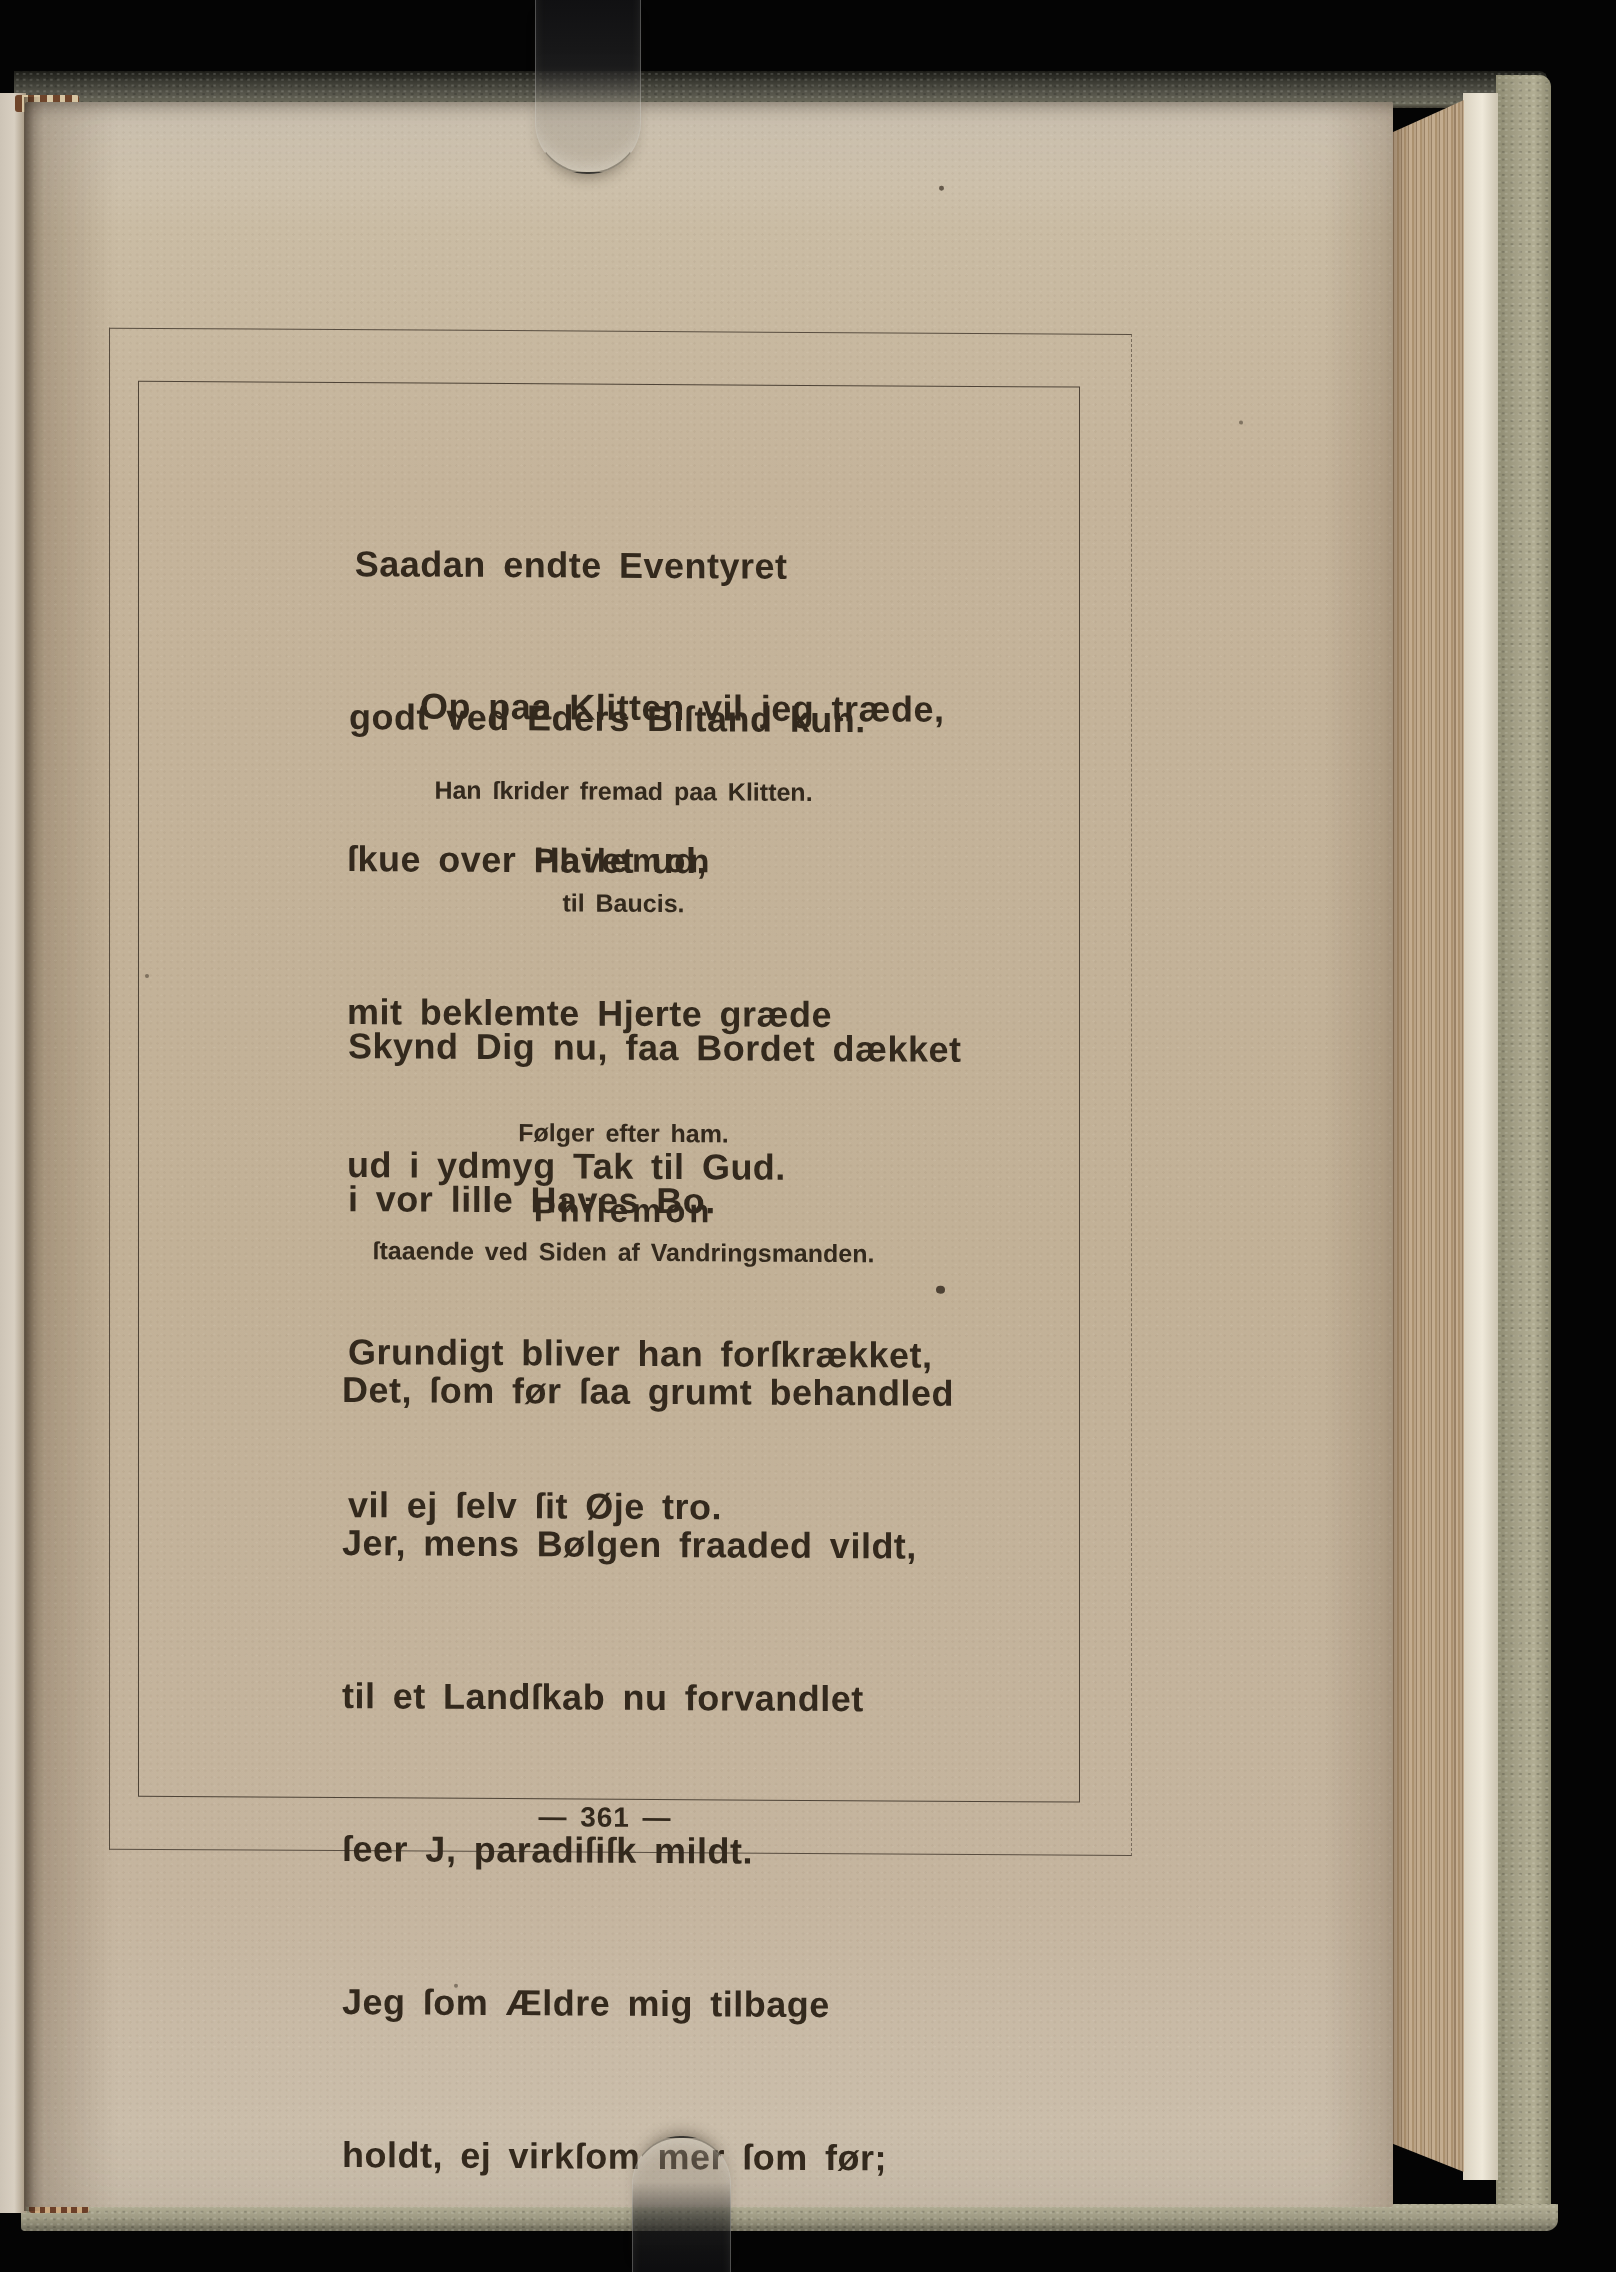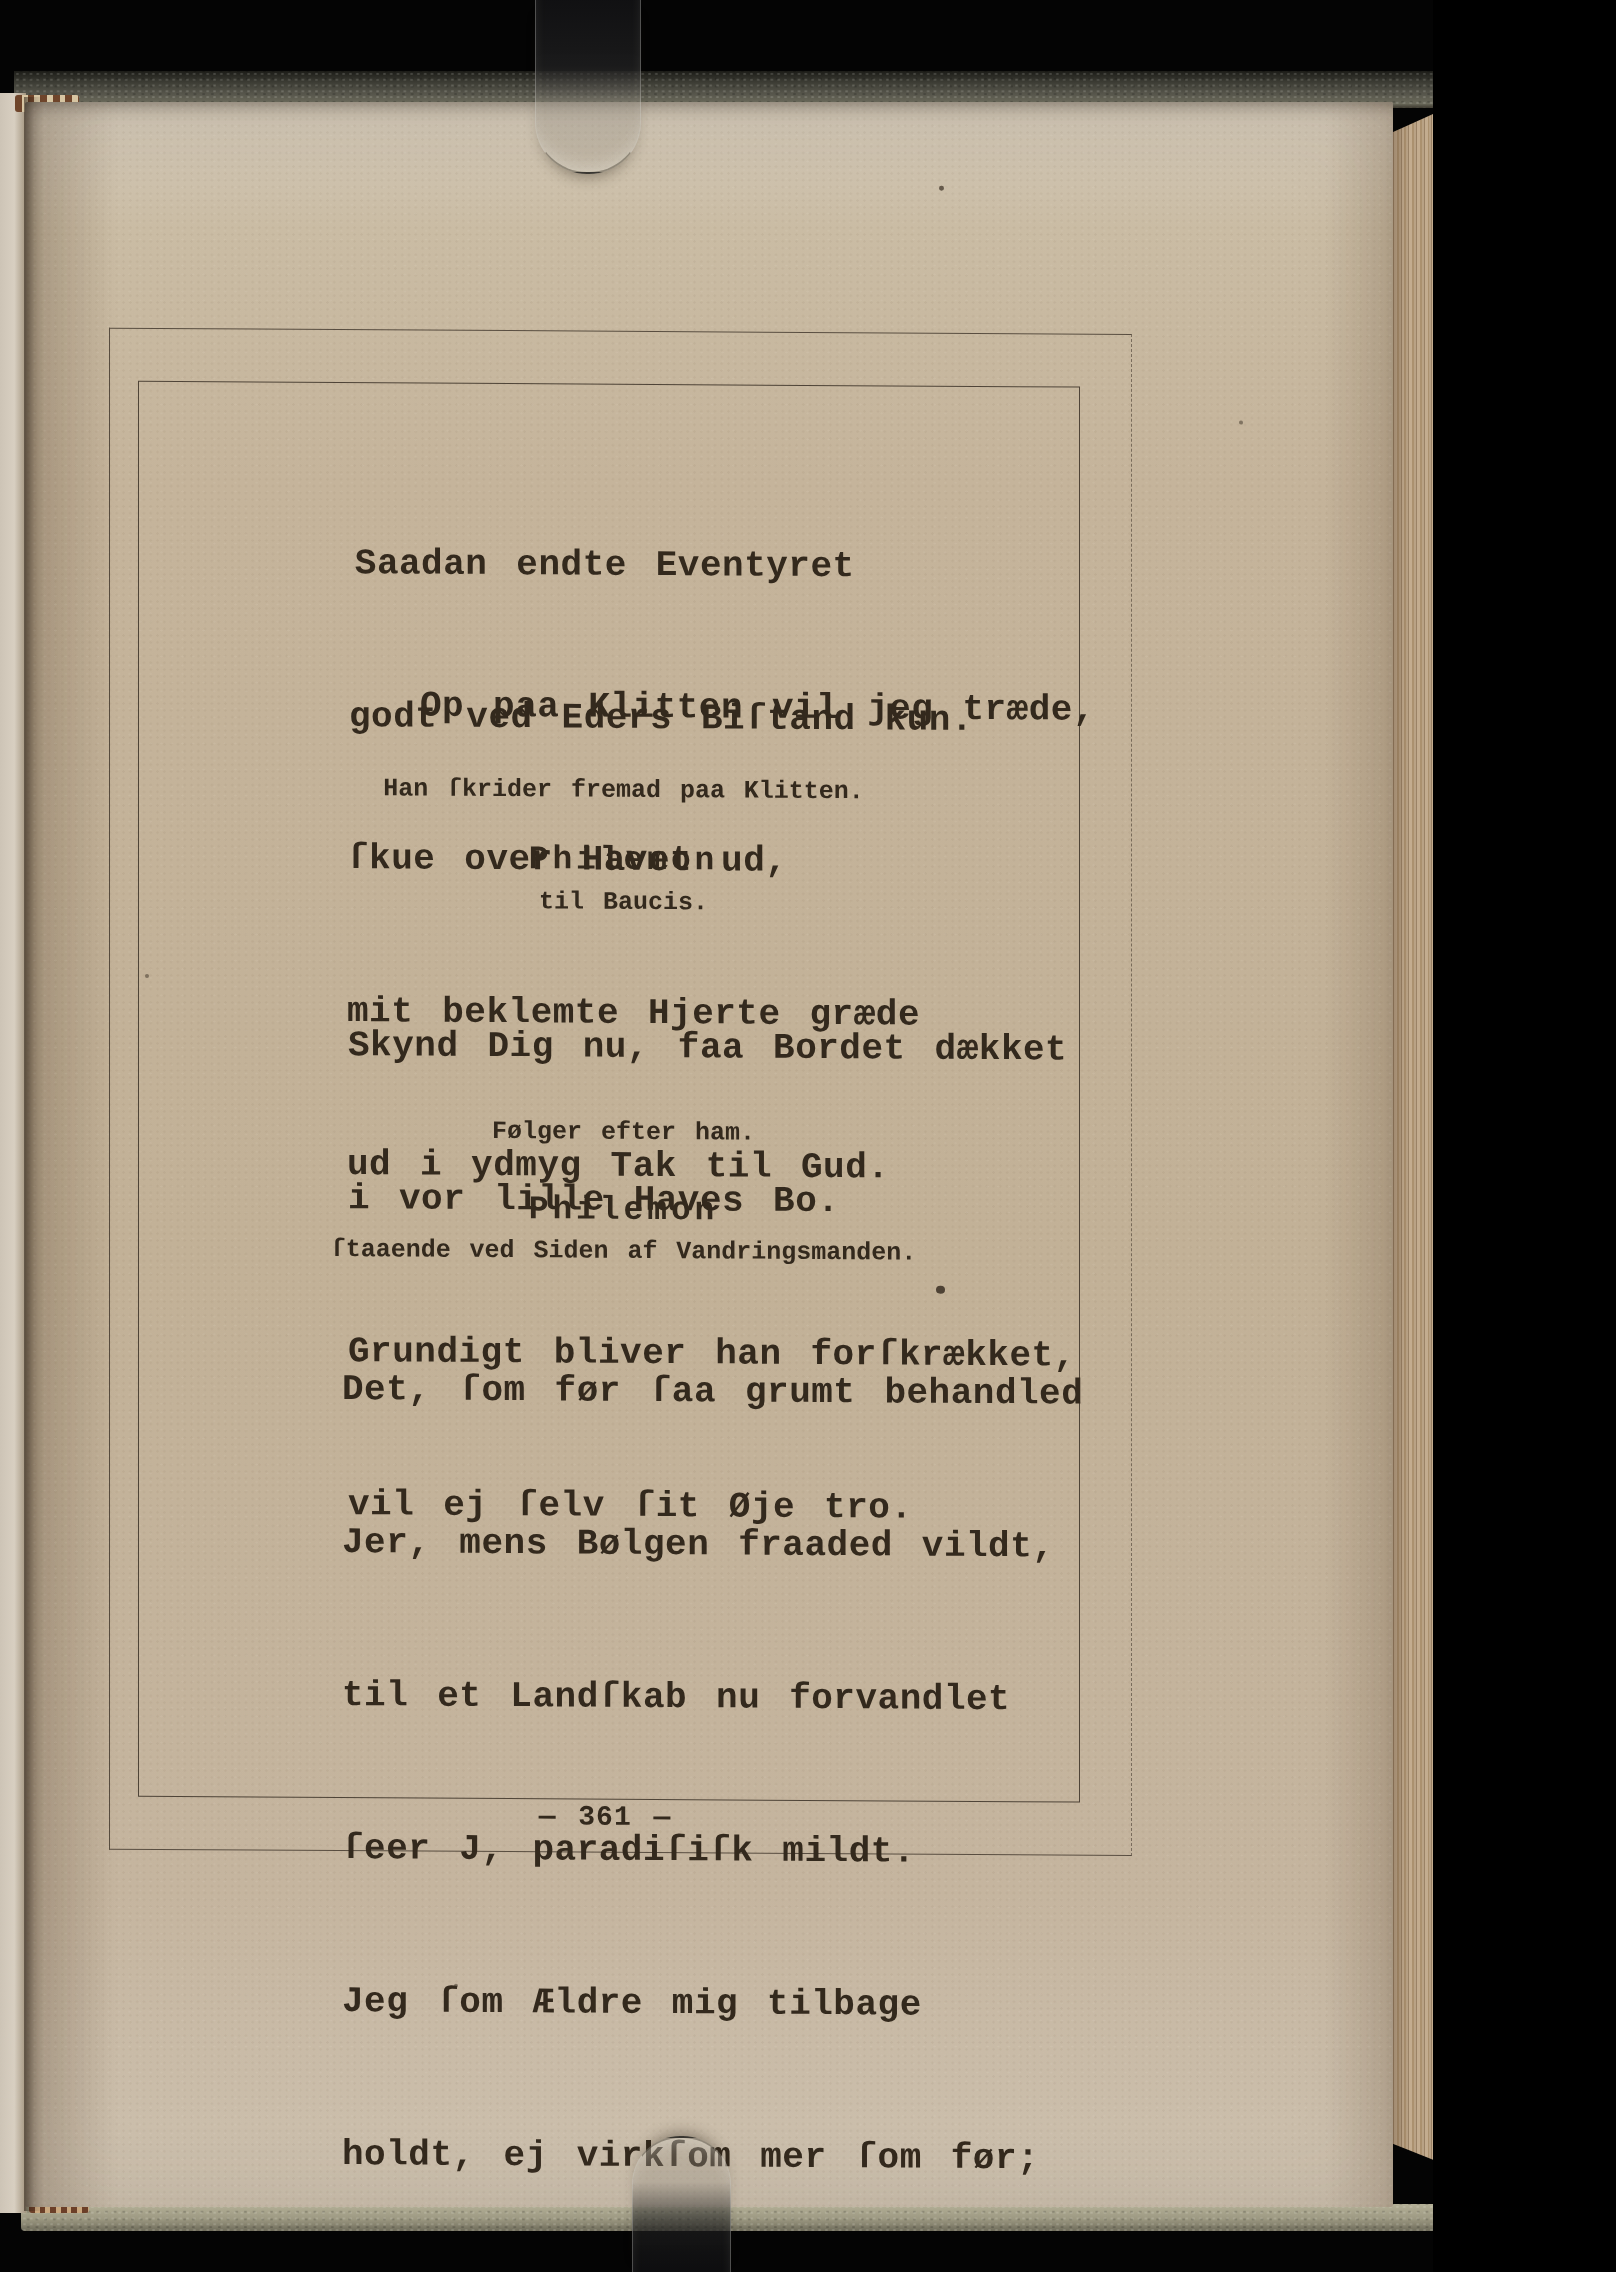--- a/index.html
+++ b/index.html
@@ -1,17 +1,17 @@
 <!DOCTYPE html>
 <html><head>
 <meta charset="utf-8">
 <style>
   html,body{margin:0;padding:0;background:#000;}
-  .scene{position:relative;width:1433px;height:2273px;background:#040404;overflow:hidden;
-         font-family:Liberation Mono, monospace;}
+  .scene{position:relative;width:1616px;height:2273px;background:#040404;overflow:hidden;
+         font-family:Liberation Sans, sans-serif;}
 
   
   .cover-top{position:absolute;left:13.5px;top:71px;width:1533px;height:37px;border-radius:0 7.7px 0 0;
     background:linear-gradient(180deg,#1c1c18 0%,#3c3c34 30%,#55544a 60%,#6b6a5b 88%,#3c382e 100%);}
   .cover-right{position:absolute;left:1496px;top:75px;width:55px;height:2151px;border-radius:0 11.6px 11.6px 0;
     background:linear-gradient(90deg,#8e8b72 0%,#a5a188 40%,#b1ad93 70%,#8c8970 100%);}
   .cover-bottom{position:absolute;left:21px;top:2204px;width:1537px;height:27px;border-radius:0 0 11.6px 3.9px;
     background:linear-gradient(180deg,#b4b097 0%,#9d9982 55%,#6f6c5b 100%);}
   .cloth{overflow:hidden;}
   .cloth::after{content:"";position:absolute;inset:0;

